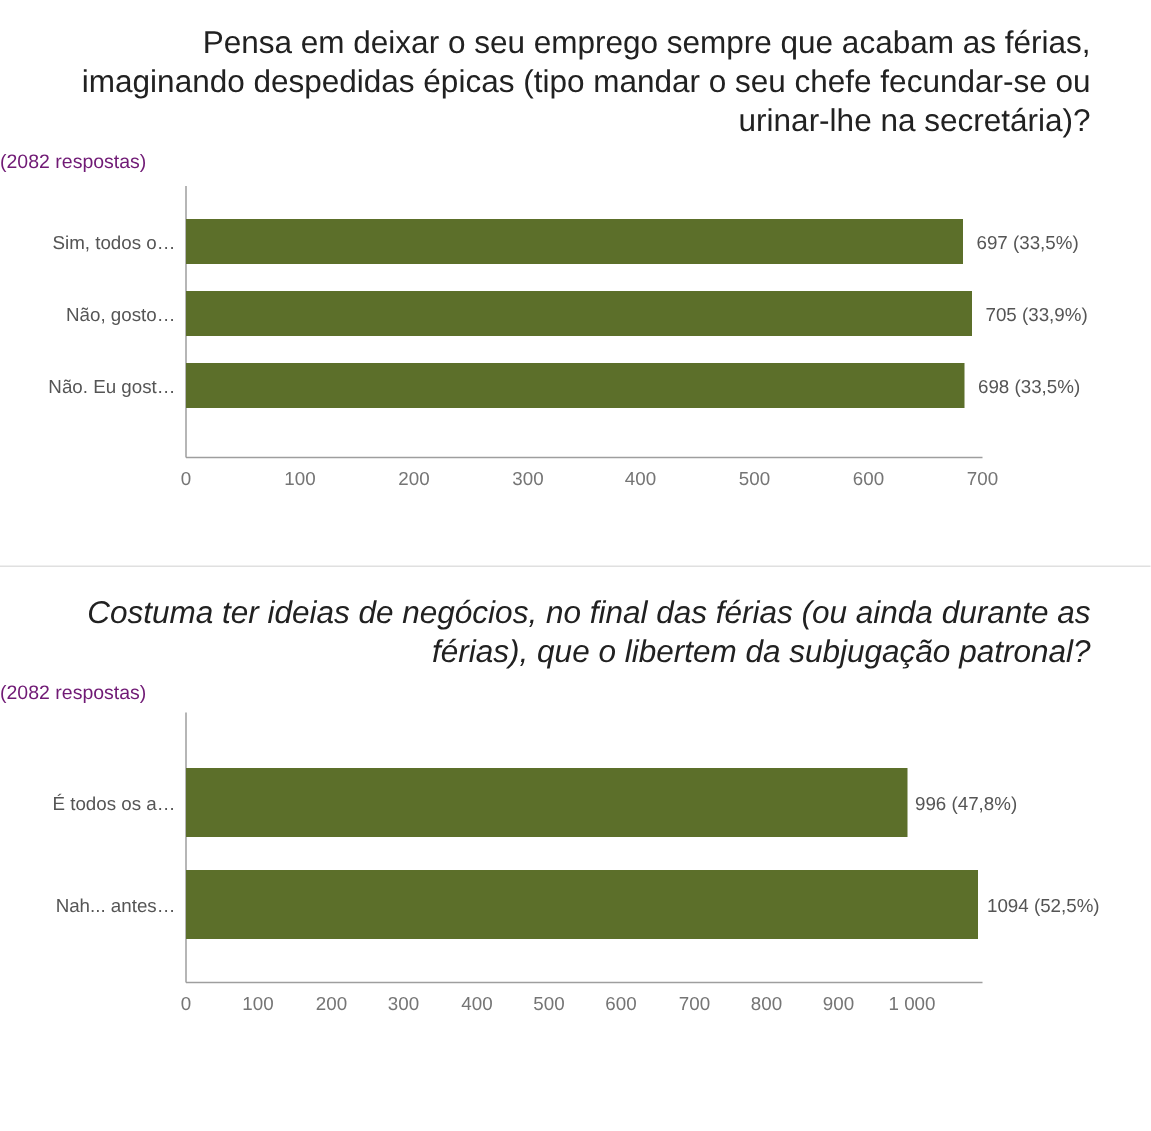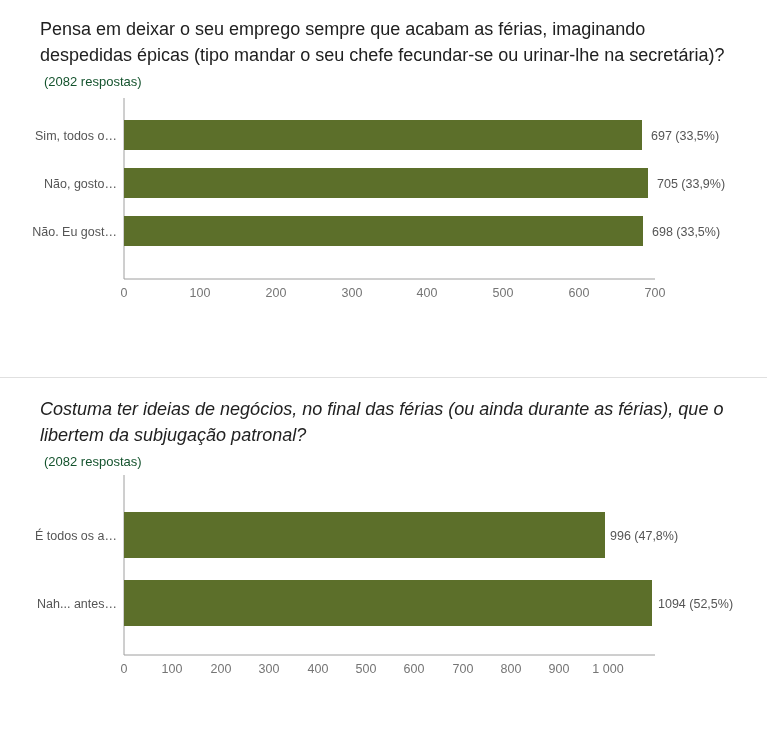--- a/index.html
+++ b/index.html
@@ -16,32 +16,32 @@
   }
   .card {
     position: relative;
     background: #ffffff;
     box-sizing: border-box;
   }
   .card-divider {
     border-bottom: 1px solid #e0e0e0;
   }
   .q-title {
-    font-size: 18px;
+    font-size: 21px;
     line-height: 26px;
     color: #212121;
     padding: 0 40px 0 40px;
     font-weight: 400;
+    text-align: right;
   }
   .card1 .q-title { padding-top: 16px; }
   .card2 .q-title { padding-top: 18px; font-style: italic; }
   .q-sub {
     font-size: 13px;
-    color: #14532d;
-    padding-left: 44px;
+    color: #701a75;
     padding-top: 6px;
   }
   .chart-wrap {
     position: relative;
   }
   .chart-svg { display: block; }
   .axis-label, .tick-label, .cat-label, .value-label {
     font-family: "Liberation Sans", sans-serif;
     fill: #757575;
   }

